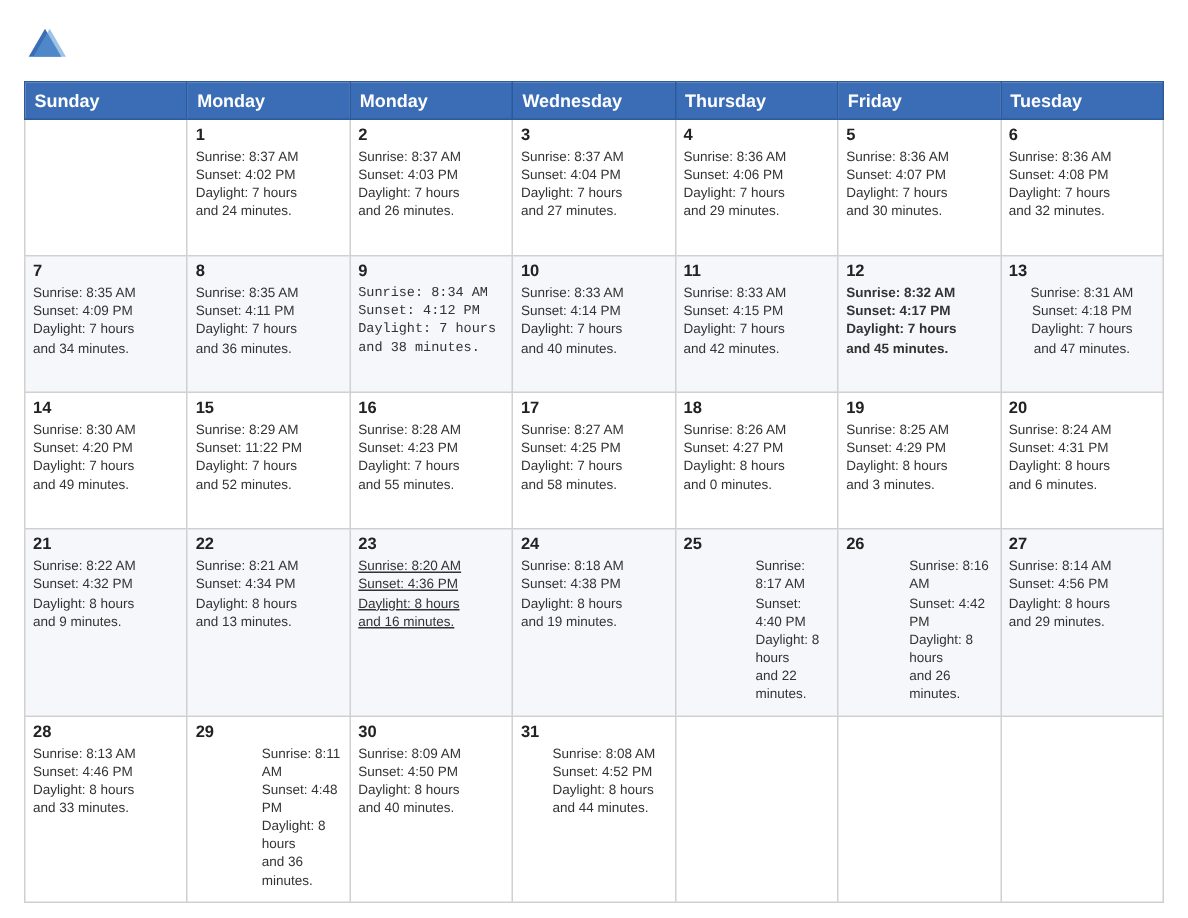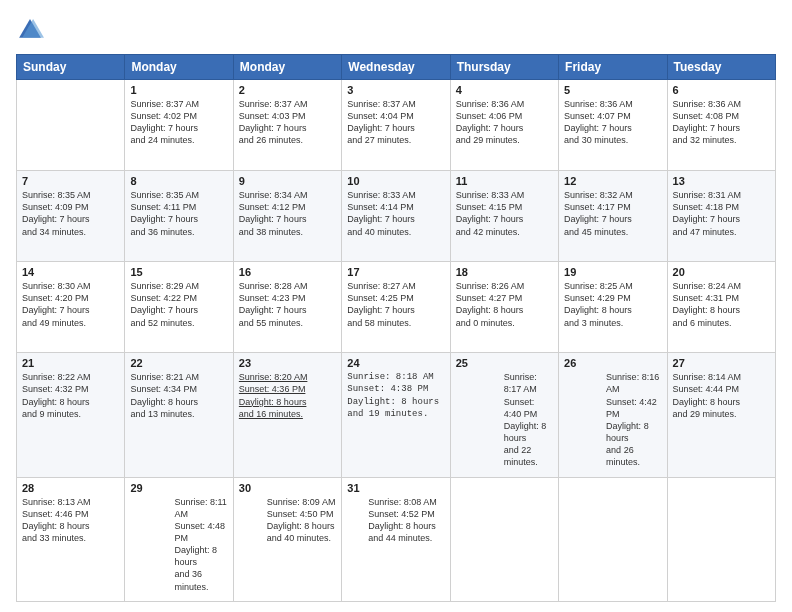--- a/index.html
+++ b/index.html
@@ -188,66 +188,66 @@
           </td>
           <td>
             <span class="day-num">8</span>
             <div class="day-info" style="white-space: pre-line;">Sunrise: 8:35 AM
 Sunset: 4:11 PM
 Daylight: 7 hours
 and 36 minutes.</div>
           </td>
           <td>
             <span class="day-num">9</span>
-            <div class="day-info" style="white-space: pre-line;">Sunrise: 8:34 AM
+            <div class="day-info" style="white-space: pre-line; font-family: Liberation Mono, monospace;">Sunrise: 8:34 AM
 Sunset: 4:12 PM
 Daylight: 7 hours
 and 38 minutes.</div>
           </td>
           <td>
             <span class="day-num">10</span>
             <div class="day-info" style="white-space: pre-line;">Sunrise: 8:33 AM
 Sunset: 4:14 PM
 Daylight: 7 hours
 and 40 minutes.</div>
           </td>
           <td>
             <span class="day-num">11</span>
             <div class="day-info" style="white-space: pre-line;">Sunrise: 8:33 AM
 Sunset: 4:15 PM
 Daylight: 7 hours
 and 42 minutes.</div>
           </td>
           <td>
             <span class="day-num">12</span>
-            <div class="day-info" style="white-space: pre-line;">Sunrise: 8:32 AM
+            <div class="day-info" style="white-space: pre-line; font-weight: bold;">Sunrise: 8:32 AM
 Sunset: 4:17 PM
 Daylight: 7 hours
 and 45 minutes.</div>
           </td>
           <td>
             <span class="day-num">13</span>
-            <div class="day-info" style="white-space: pre-line;">Sunrise: 8:31 AM
+            <div class="day-info" style="white-space: pre-line; text-align: center;">Sunrise: 8:31 AM
 Sunset: 4:18 PM
 Daylight: 7 hours
 and 47 minutes.</div>
           </td>
         </tr>
         <tr>
           <td>
             <span class="day-num">14</span>
             <div class="day-info" style="white-space: pre-line;">Sunrise: 8:30 AM
 Sunset: 4:20 PM
 Daylight: 7 hours
 and 49 minutes.</div>
           </td>
           <td>
             <span class="day-num">15</span>
             <div class="day-info" style="white-space: pre-line;">Sunrise: 8:29 AM
-Sunset: 4:22 PM
+Sunset: 11:22 PM
 Daylight: 7 hours
 and 52 minutes.</div>
           </td>
           <td>
             <span class="day-num">16</span>
             <div class="day-info" style="white-space: pre-line;">Sunrise: 8:28 AM
 Sunset: 4:23 PM
 Daylight: 7 hours
 and 55 minutes.</div>
           </td>
@@ -297,21 +297,21 @@
           </td>
           <td>
             <span class="day-num">23</span>
             <div class="day-info" style="white-space: pre-line; text-decoration: underline;">Sunrise: 8:20 AM
 Sunset: 4:36 PM
 Daylight: 8 hours
 and 16 minutes.</div>
           </td>
           <td>
             <span class="day-num">24</span>
-            <div class="day-info" style="white-space: pre-line; font-family: Liberation Mono, monospace;">Sunrise: 8:18 AM
+            <div class="day-info" style="white-space: pre-line;">Sunrise: 8:18 AM
 Sunset: 4:38 PM
 Daylight: 8 hours
 and 19 minutes.</div>
           </td>
           <td>
             <span class="day-num">25</span>
             <div class="day-info" style="white-space: pre-line; margin-left: 48px;">Sunrise: 8:17 AM
 Sunset: 4:40 PM
 Daylight: 8 hours
 and 22 minutes.</div>
@@ -319,21 +319,21 @@
           <td>
             <span class="day-num">26</span>
             <div class="day-info" style="white-space: pre-line; margin-left: 42px;">Sunrise: 8:16 AM
 Sunset: 4:42 PM
 Daylight: 8 hours
 and 26 minutes.</div>
           </td>
           <td>
             <span class="day-num">27</span>
             <div class="day-info" style="white-space: pre-line;">Sunrise: 8:14 AM
-Sunset: 4:44 PM
+Sunset: 4:56 PM
 Daylight: 8 hours
 and 29 minutes.</div>
           </td>
         </tr>
         <tr>
           <td>
             <span class="day-num">28</span>
             <div class="day-info" style="white-space: pre-line;">Sunrise: 8:13 AM
 Sunset: 4:46 PM
 Daylight: 8 hours
@@ -341,21 +341,21 @@
           </td>
           <td>
             <span class="day-num">29</span>
             <div class="day-info" style="white-space: pre-line; margin-left: 44px;">Sunrise: 8:11 AM
 Sunset: 4:48 PM
 Daylight: 8 hours
 and 36 minutes.</div>
           </td>
           <td>
             <span class="day-num">30</span>
-            <div class="day-info" style="white-space: pre-line; margin-left: 28px;">Sunrise: 8:09 AM
+            <div class="day-info" style="white-space: pre-line;">Sunrise: 8:09 AM
 Sunset: 4:50 PM
 Daylight: 8 hours
 and 40 minutes.</div>
           </td>
           <td>
             <span class="day-num">31</span>
             <div class="day-info" style="white-space: pre-line; margin-left: 21px;">Sunrise: 8:08 AM
 Sunset: 4:52 PM
 Daylight: 8 hours
 and 44 minutes.</div>

